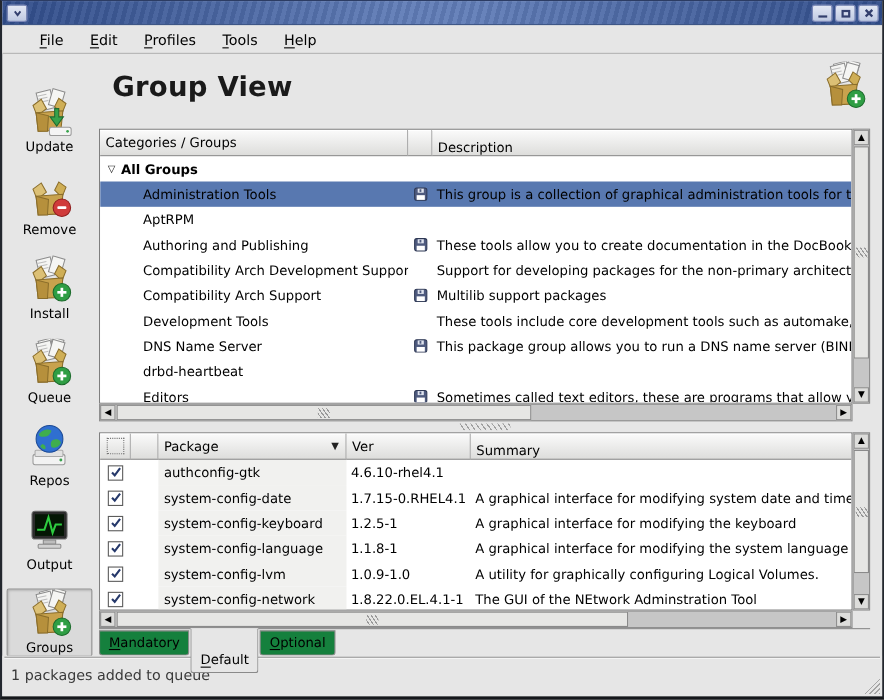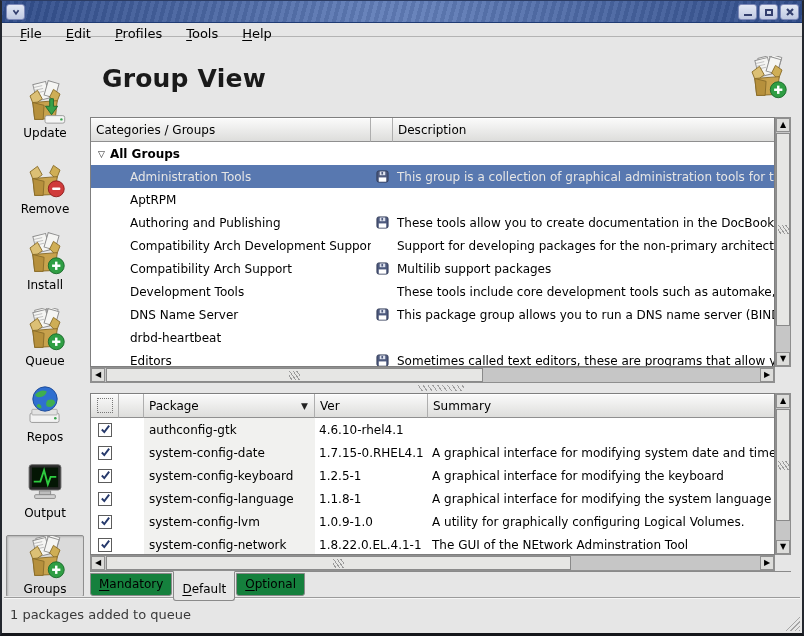--- a/index.html
+++ b/index.html
@@ -15,21 +15,21 @@
     border-bottom:1px solid #1f3b73; display:flex; align-items:center;}
   .tb-title{position:absolute;left:0;right:0;text-align:center;color:#fff;font-weight:bold;font-size:12px;text-shadow:1px 1px 1px rgba(0,0,0,.55);}
   .tb-btn{width:19px;height:16px;background:linear-gradient(#e3e8f4,#bfc9e2);border:1px solid #7d89b8;border-radius:3px;display:flex;align-items:center;justify-content:center;z-index:2;}
   .menu-btn{margin-left:4px;}
   .tb-controls{position:absolute;right:3px;top:3px;display:flex;gap:2px;}
   .g-min{width:8px;height:2px;background:#333f6e;margin-top:6px;}
   .g-max{width:8px;height:7px;border:2px solid #333f6e;}
   .g-close svg, .menu-btn svg{display:block;}
 
   
-  .menubar{position:absolute;top:22px;left:0;right:0;height:14px;background:#e6e6e6;border-bottom:1px solid #b3b3b3;display:flex;align-items:flex-start;padding-left:8px;gap:4px;}
+  .menubar{position:absolute;top:22px;left:0;right:0;height:26px;background:#e6e6e6;border-bottom:1px solid #b3b3b3;display:flex;align-items:flex-end;padding-left:24px;gap:4px;}
   .menu-item{font-size:13px;color:#000;padding:3px 10px;}
   u{text-underline-offset:2px;}
 
   
   .main{position:absolute;top:49px;left:0;right:0;bottom:37px;}
   .sidebar{position:absolute;left:0;top:0;width:86px;bottom:0;padding-top:29px;}
   .side-btn{width:78px;height:62px;margin:0 4px 14px 4px;display:flex;flex-direction:column;align-items:center;justify-content:flex-start;border:1px solid transparent;border-radius:2px;}
   .side-btn .side-icon{height:45px;display:flex;align-items:center;}
   .side-label{font-size:12px;color:#000;margin-top:1px;}
   .side-btn.active{background:#dadada;border:1px solid #8f8f8f;box-shadow:inset 1px 1px 2px rgba(0,0,0,.18);}
@@ -38,27 +38,27 @@
   .page-title{position:absolute;top:14px;left:14px;font-size:25px;font-weight:bold;color:#1a1a1a;letter-spacing:.2px;}
   .header-icon{position:absolute;top:6px;right:4px;width:48px;height:46px;}
 
   
   .panel{position:absolute;left:2px;right:5px;display:grid;grid-template-columns:1fr 16px;grid-template-rows:1fr 16px;}
   .groups-panel{top:67px;height:266px;}
   .packages-panel{top:343px;height:178px;}
   .tv{border:1px solid #7f7f7f;background:#fff;overflow:hidden;display:flex;flex-direction:column;}
   .tv-head{display:flex;height:24px;flex:0 0 24px;background:linear-gradient(#fbfbfb,#dcdcda);}
   .hcell{border-right:1px solid #aeaeae;border-bottom:1px solid #8f8f8f;font-size:12px;color:#000;display:flex;align-items:center;padding:0 5px;position:relative;box-shadow:inset 0 1px 0 #fff;}
-  .hcell:last-child{border-right:none;}
+  .hcell:last-child{border-right:none;align-items:flex-end;}
   .sort-arrow{position:absolute;right:6px;font-size:9px;color:#222;}
   .dotted-box{width:16px;height:15px;border:1px dotted #777;margin:0 auto;}
   .tv-body{flex:1;overflow:hidden;background:#fff;}
 
   .trow{display:flex;height:23px;align-items:center;font-size:12px;color:#000;}
-  .trow.sel{background:#5878b0;color:#e5e5e5;}
+  .trow.sel{background:#5878b0;color:#000000;}
   .c-name{width:280px;flex:0 0 280px;display:flex;align-items:center;white-space:nowrap;overflow:hidden;}
   .c-icon{width:22px;flex:0 0 22px;display:flex;align-items:center;justify-content:center;}
   .c-desc{flex:1;white-space:nowrap;overflow:hidden;padding-left:4px;}
   .expander{font-size:9px;color:#222;margin:0 5px 0 7px;}
   .lvl1{padding-left:39px;}
   .bold{font-weight:bold;}
 
   .prow{display:flex;height:23px;align-items:center;font-size:12px;color:#000;}
   .p-check{width:28px;flex:0 0 28px;display:flex;align-items:center;justify-content:center;}
   .p-sp{width:25px;flex:0 0 25px;}
@@ -91,21 +91,21 @@
 
   
   .grip{position:absolute;left:2px;right:5px;top:334px;height:8px;}
   .grip::after{content:"";position:absolute;left:50%;top:1px;transform:translateX(-50%);width:46px;height:6px;
     background:repeating-linear-gradient(55deg,transparent 0 3px,#9f9f9f 3px 4px);}
 
   
   .tabbar{position:absolute;left:2px;right:5px;top:521px;height:28px;}
   .tabbar::before{content:"";position:absolute;top:0;left:0;right:0;height:1px;background:#8a8a8a;}
   .tab{position:relative;display:inline-block;vertical-align:top;border:1px solid #8a8a8a;background:#15803d;border-radius:0 0 3px 3px;padding:3px 8px 4px;font-size:12px;margin-right:1px;margin-top:2px;color:#000;}
-  .tab.active{background:#e6e6e6;border-top:1px solid #e6e6e6;margin-top:0;padding-top:10px;z-index:2;}
+  .tab.active{background:#e6e6e6;border-top:1px solid #e6e6e6;margin-top:0;padding-top:21px;z-index:2;}
 
   
   .statusbar{position:absolute;left:0;right:0;bottom:0;height:37px;background:#e6e6e6;}
   .statusbar::before{content:"";position:absolute;top:1px;left:2px;right:2px;height:1px;background:#9b9b9b;box-shadow:0 1px 0 #f6f6f6;}
   .status-text{position:absolute;left:8px;top:11px;font-size:13px;color:#3a3a3a;}
   .resize-grip{position:absolute;right:2px;bottom:2px;width:15px;height:15px;
     background:repeating-linear-gradient(135deg,transparent 0 2px,#a5a5a5 2px 3px);
     clip-path:polygon(100% 0,100% 100%,0 100%);}
 </style>
 </head>

